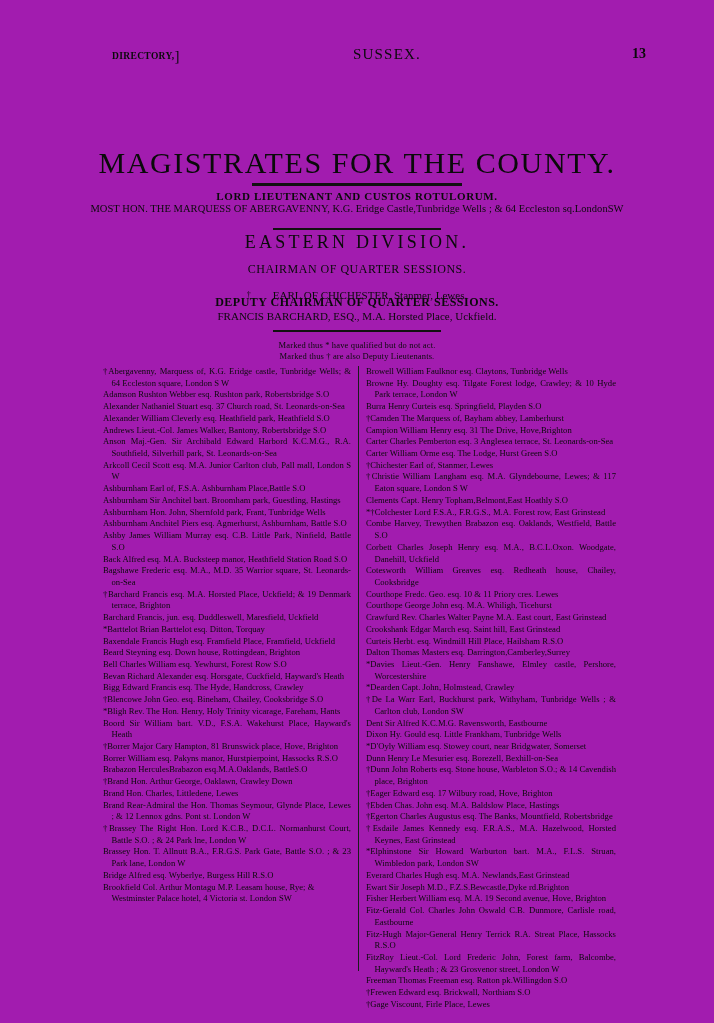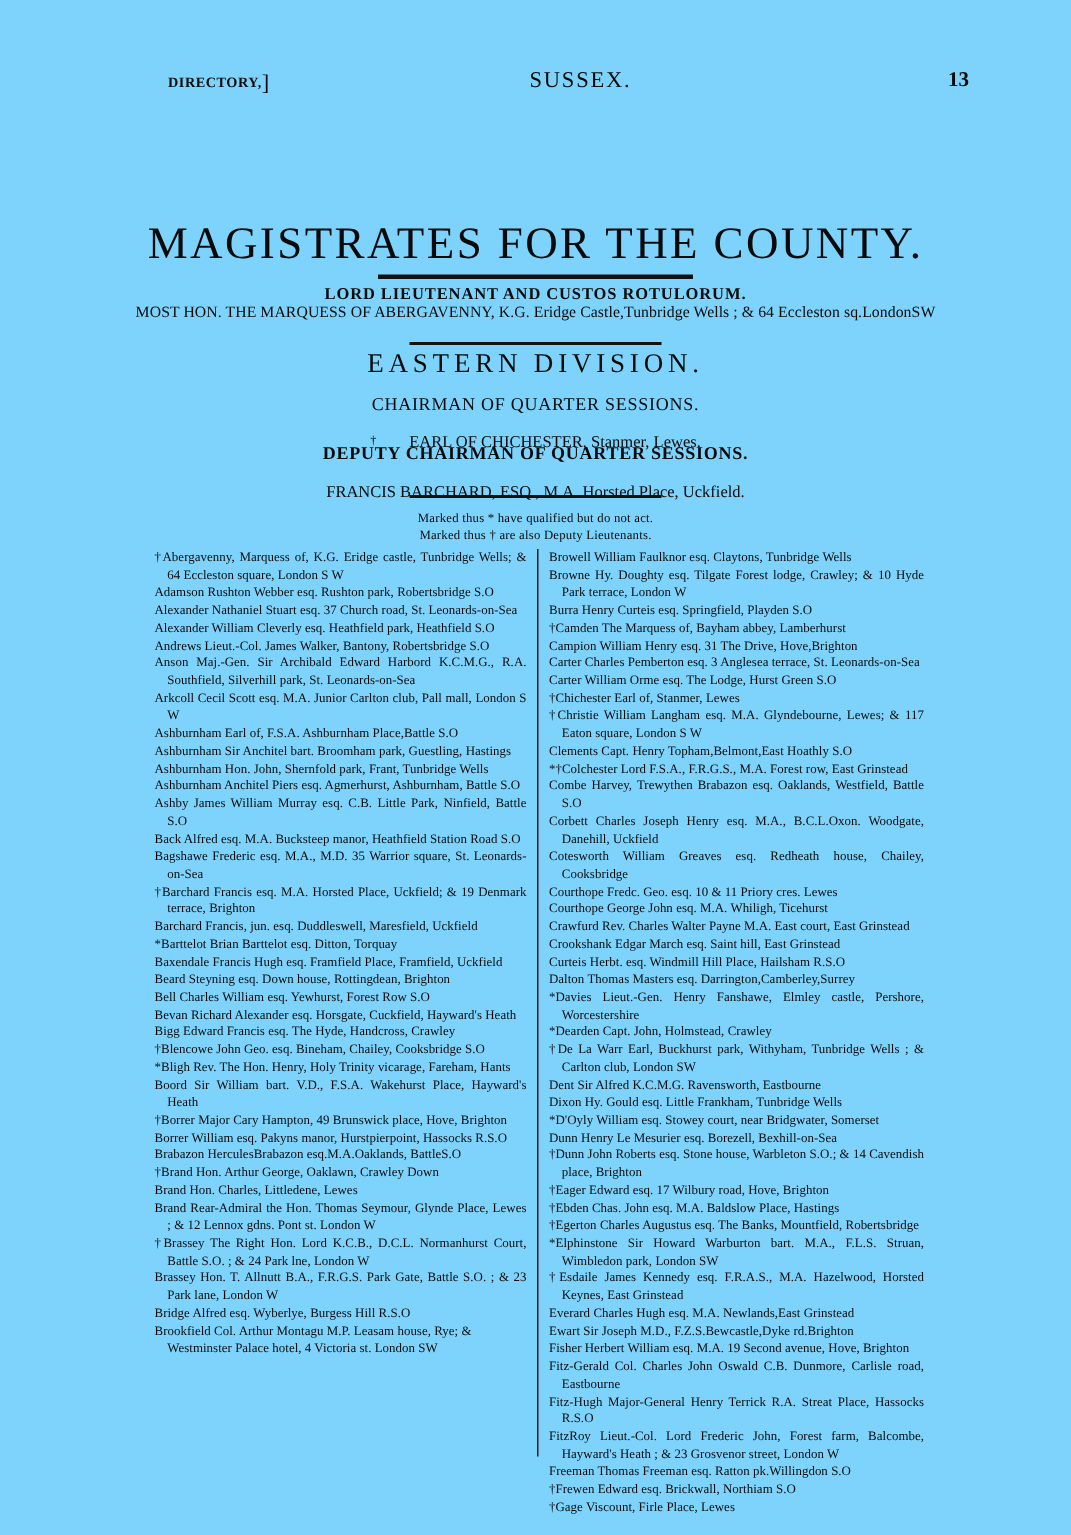--- a/index.html
+++ b/index.html
@@ -15,21 +15,21 @@
     color: #0a0a0a;
     position: relative;
     overflow: hidden;
     -webkit-font-smoothing: antialiased;
   }
   .page {
     position: absolute;
     left: 0; top: 0;
     width: 714px;
     height: 1023px;
-    background: #7dd3fc;
+    background: #a21caf;
   }
 
   
   .running-head {
     position: absolute;
     left: 0;
     top: 48px;
     width: 714px;
     height: 20px;
   }
@@ -155,21 +155,20 @@
     font-weight: bold;
     letter-spacing: 0.5px;
   }
   .deputy-name {
     position: absolute;
     left: 0;
     top: 310px;
     width: 714px;
     text-align: center;
     font-size: 11px;
-    margin-top: 12px;
   }
 
   .note-1, .note-2 {
     position: absolute;
     left: 0;
     width: 714px;
     text-align: center;
     font-size: 8.5px;
     letter-spacing: 0.15px;
   }
@@ -266,21 +265,21 @@
         <div class="entry">Barchard Francis, jun. esq. Duddleswell, Maresfield, Uckfield</div>
         <div class="entry">*Barttelot Brian Barttelot esq. Ditton, Torquay</div>
         <div class="entry">Baxendale Francis Hugh esq. Framfield Place, Framfield, Uckfield</div>
         <div class="entry">Beard Steyning esq. Down house, Rottingdean, Brighton</div>
         <div class="entry">Bell Charles William esq. Yewhurst, Forest Row S.O</div>
         <div class="entry">Bevan Richard Alexander esq. Horsgate, Cuckfield, Hayward's Heath</div>
         <div class="entry">Bigg Edward Francis esq. The Hyde, Handcross, Crawley</div>
         <div class="entry">†Blencowe John Geo. esq. Bineham, Chailey, Cooksbridge S.O</div>
         <div class="entry">*Bligh Rev. The Hon. Henry, Holy Trinity vicarage, Fareham, Hants</div>
         <div class="entry">Boord Sir William bart. V.D., F.S.A. Wakehurst Place, Hayward's Heath</div>
-        <div class="entry">†Borrer Major Cary Hampton, 49 Brunswick place, Hove, Brighton</div>
+        <div class="entry">†Borrer Major Cary Hampton, 81 Brunswick place, Hove, Brighton</div>
         <div class="entry">Borrer William esq. Pakyns manor, Hurstpierpoint, Hassocks R.S.O</div>
         <div class="entry">Brabazon HerculesBrabazon esq.M.A.Oaklands, BattleS.O</div>
         <div class="entry">†Brand Hon. Arthur George, Oaklawn, Crawley Down</div>
         <div class="entry">Brand Hon. Charles, Littledene, Lewes</div>
         <div class="entry">Brand Rear-Admiral the Hon. Thomas Seymour, Glynde Place, Lewes ; &amp; 12 Lennox gdns. Pont st. London W</div>
         <div class="entry">†Brassey The Right Hon. Lord K.C.B., D.C.L. Normanhurst Court, Battle S.O. ; &amp; 24 Park lne, London W</div>
         <div class="entry">Brassey Hon. T. Allnutt B.A., F.R.G.S. Park Gate, Battle S.O. ;  &amp; 23 Park lane, London W</div>
         <div class="entry">Bridge Alfred esq. Wyberlye, Burgess Hill R.S.O</div>
         <div class="entry">Brookfield Col. Arthur Montagu M.P. Leasam house, Rye; &amp; Westminster Palace hotel, 4 Victoria st. London SW</div>
       </div>
@@ -309,22 +308,22 @@
         <div class="entry">*Dearden Capt. John, Holmstead, Crawley</div>
         <div class="entry">†De La Warr Earl, Buckhurst park, Withyham, Tunbridge Wells ; &amp; Carlton club, London SW</div>
         <div class="entry">Dent Sir Alfred K.C.M.G. Ravensworth, Eastbourne</div>
         <div class="entry">Dixon Hy. Gould esq. Little Frankham, Tunbridge Wells</div>
         <div class="entry">*D'Oyly William esq. Stowey court, near Bridgwater, Somerset</div>
         <div class="entry">Dunn Henry Le Mesurier esq. Borezell, Bexhill-on-Sea</div>
         <div class="entry">†Dunn John Roberts esq. Stone house, Warbleton S.O.; &amp; 14 Cavendish place, Brighton</div>
         <div class="entry">†Eager Edward esq. 17 Wilbury road, Hove, Brighton</div>
         <div class="entry">†Ebden Chas. John esq. M.A. Baldslow Place, Hastings</div>
         <div class="entry">†Egerton Charles Augustus esq. The Banks, Mountfield, Robertsbridge</div>
+        <div class="entry">†Esdaile James Kennedy esq. F.R.A.S., M.A. Hazelwood, Horsted Keynes, East Grinstead</div>
         <div class="entry">*Elphinstone Sir Howard Warburton bart. M.A., F.L.S. Struan, Wimbledon park, London SW</div>
-        <div class="entry">†Esdaile James Kennedy esq. F.R.A.S., M.A. Hazelwood, Horsted Keynes, East Grinstead</div>
         <div class="entry">Everard Charles Hugh esq. M.A. Newlands,East Grinstead</div>
         <div class="entry">Ewart Sir Joseph M.D., F.Z.S.Bewcastle,Dyke rd.Brighton</div>
         <div class="entry">Fisher Herbert William esq. M.A. 19 Second avenue, Hove, Brighton</div>
         <div class="entry">Fitz-Gerald Col. Charles John Oswald C.B. Dunmore, Carlisle road, Eastbourne</div>
         <div class="entry">Fitz-Hugh Major-General Henry Terrick R.A. Streat Place, Hassocks R.S.O</div>
         <div class="entry">FitzRoy Lieut.-Col. Lord Frederic John, Forest farm, Balcombe, Hayward's Heath ; &amp; 23 Grosvenor street, London W</div>
         <div class="entry">Freeman Thomas Freeman esq. Ratton pk.Willingdon S.O</div>
         <div class="entry">†Frewen Edward esq. Brickwall, Northiam S.O</div>
         <div class="entry">†Gage Viscount, Firle Place, Lewes</div>
       </div>

